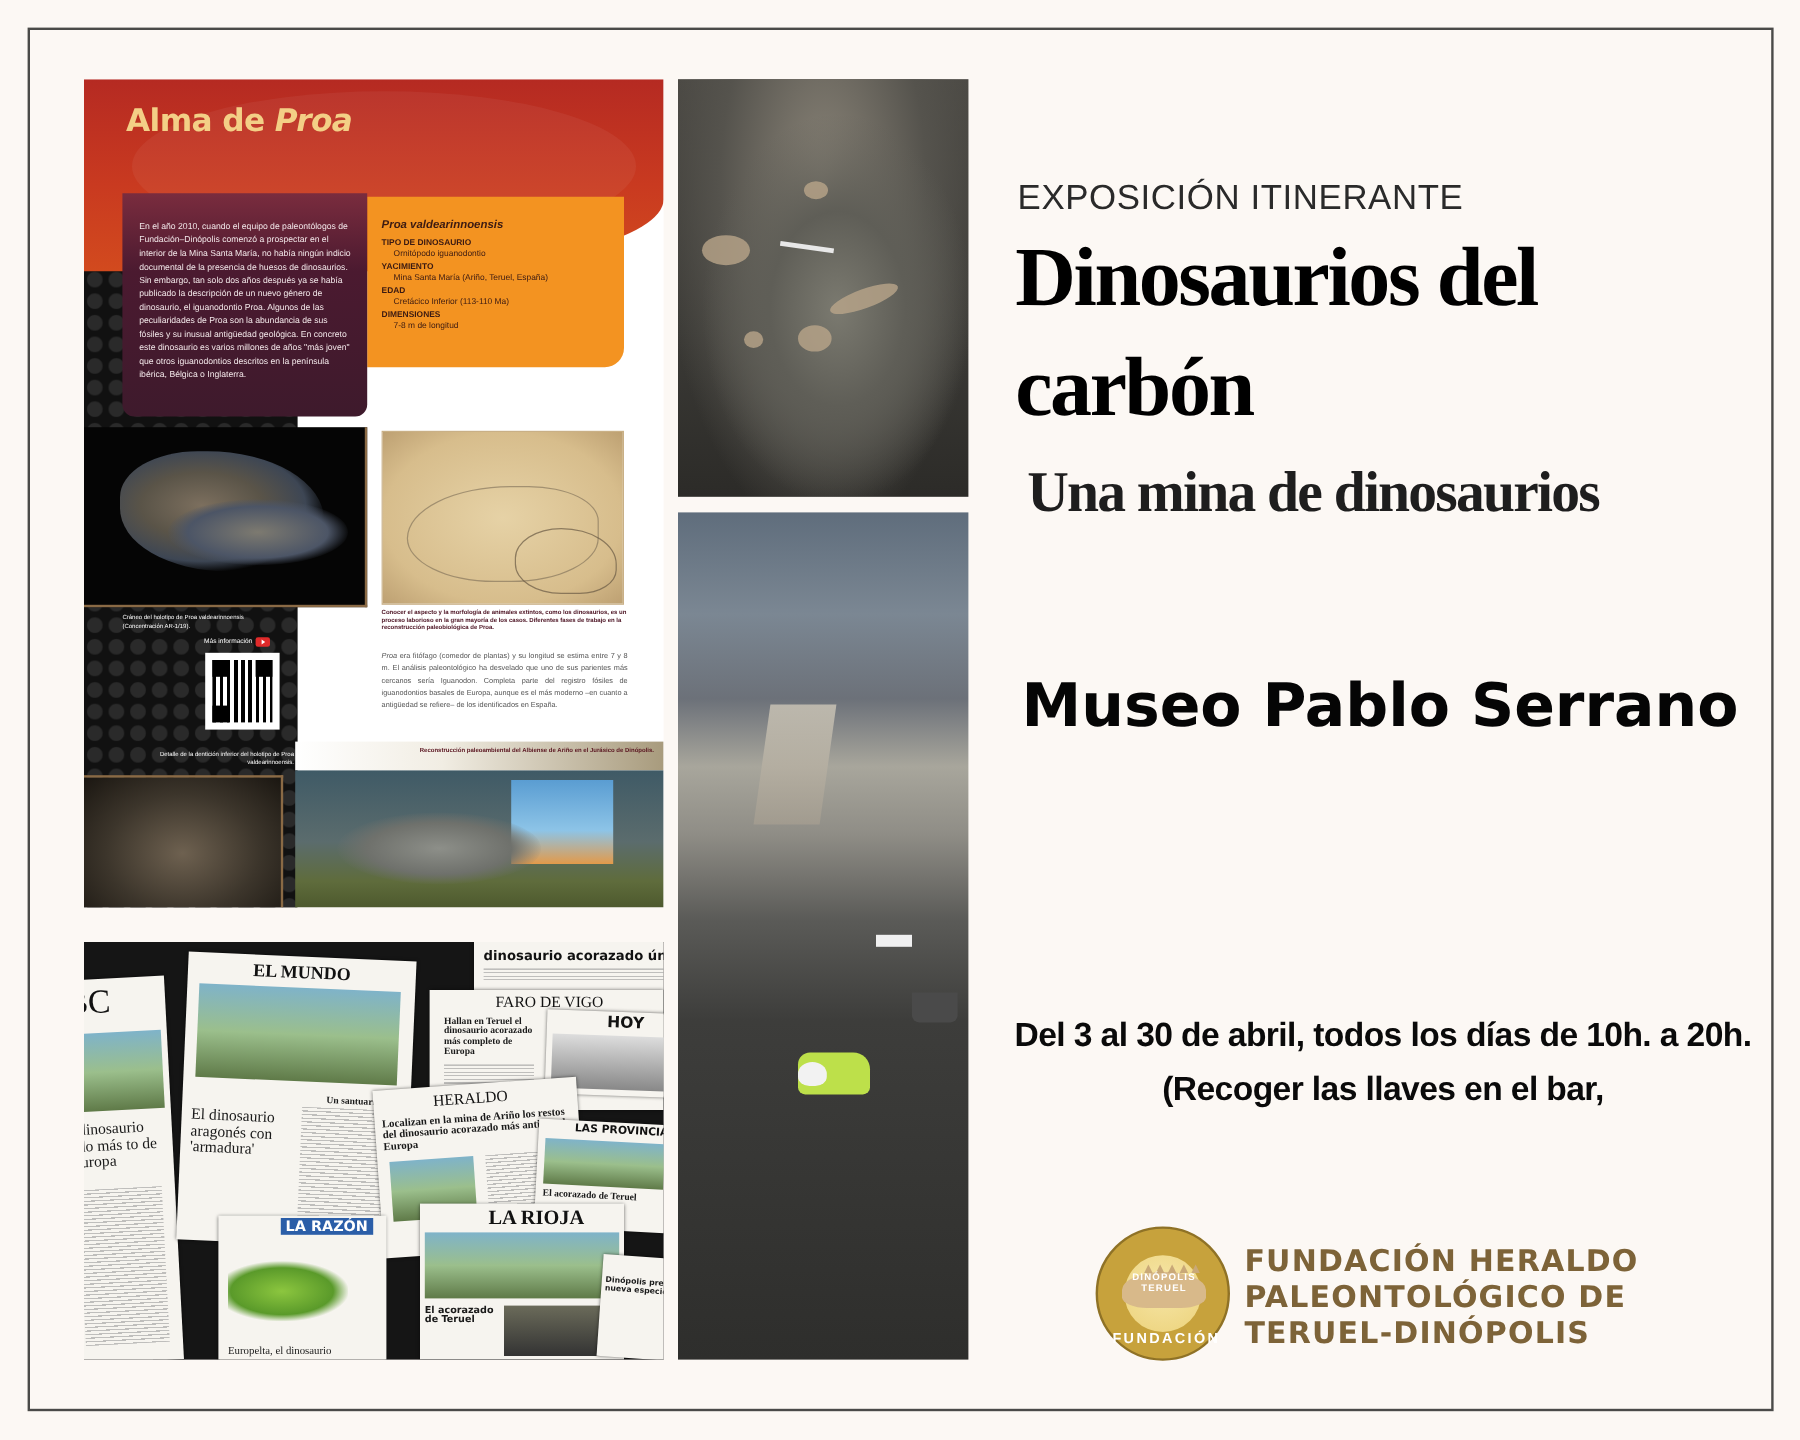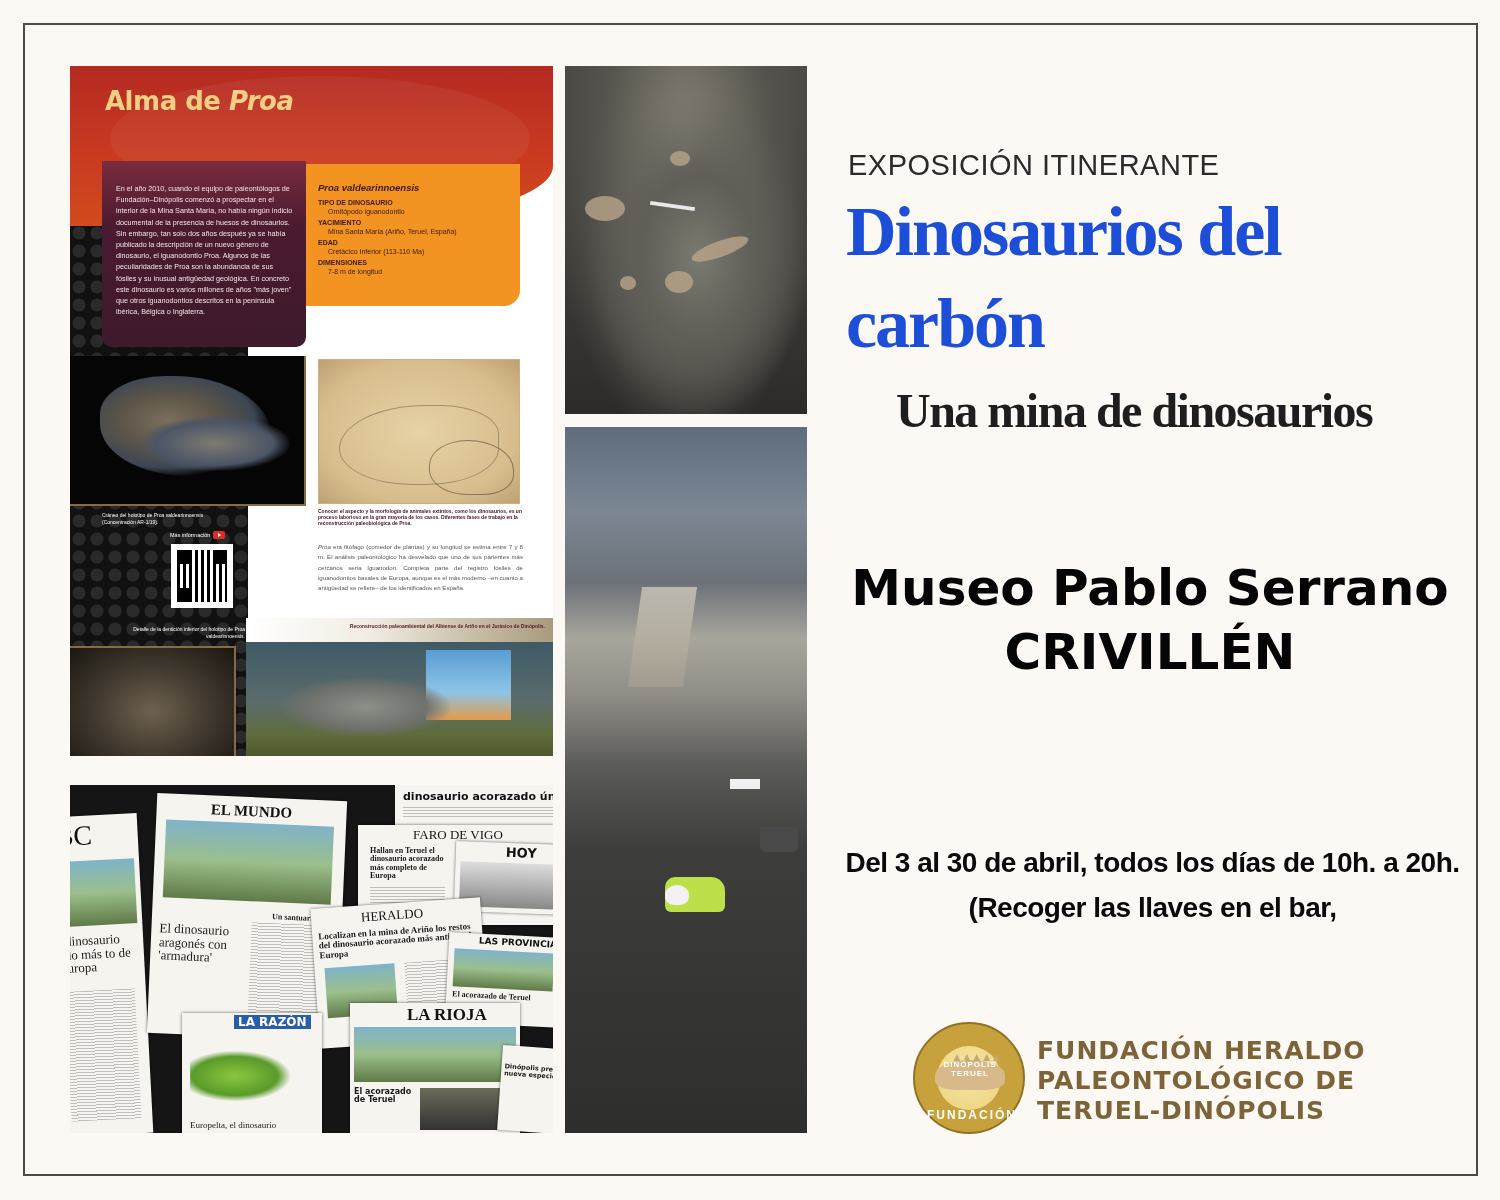--- a/index.html
+++ b/index.html
@@ -91,22 +91,22 @@
       linear-gradient(180deg, #4a4843 0%, #3b3a36 60%, #2c2b28 100%); }
   .bone { position: absolute; border-radius: 50%; background: #b9a58a; opacity: 0.8; }
   .photo-mine { position: absolute; left: 565px; top: 427px; width: 242px; height: 706px; overflow: hidden;
     background: linear-gradient(180deg, #5f6d7c 0%, #7b8793 12%, #6c7179 22%, #a8a69c 30%, #8f8d86 38%, #5b5b58 48%, #3d3d3b 60%, #2e2e2c 100%); }
   .mine-road { position: absolute; left: 70px; top: 160px; width: 55px; height: 100px; background: linear-gradient(180deg,#c9c3b5,#a49d90); transform: skewX(-8deg); opacity: 0.85; }
   .worker-vest { position: absolute; left: 100px; top: 450px; width: 60px; height: 35px; background: #bde04a; border-radius: 10px 14px 6px 6px; }
   .worker-helmet { position: absolute; left: 100px; top: 458px; width: 24px; height: 20px; background: #f2f2f2; border-radius: 50% 50% 40% 40%; }
 
   
   .kicker { position: absolute; left: 848px; top: 149px; font-family: "Liberation Sans", sans-serif; font-size: 29px; color: #2a2a2a; letter-spacing: 0.5px; }
-  .main-title { position: absolute; left: 846px; top: 186px; width: 560px; font-family: "Liberation Serif", "DejaVu Serif", serif; font-weight: bold; font-size: 70px; line-height: 92px; color: #1d4ed8; letter-spacing: -2px; }
-  .subtitle { position: absolute; left: 896px; top: 383px; font-family: "Liberation Serif", serif; font-weight: bold; font-size: 48px; color: #1e1e1e; letter-spacing: -1.5px; }
+  .main-title { position: absolute; left: 846px; top: 186px; width: 560px; font-family: "Liberation Serif", "DejaVu Serif", serif; font-weight: bold; font-size: 70px; line-height: 92px; color: #000000; letter-spacing: -2px; }
+  .subtitle { position: absolute; left: 856px; top: 383px; font-family: "Liberation Serif", serif; font-weight: bold; font-size: 48px; color: #1e1e1e; letter-spacing: -1.5px; }
   .venue { position: absolute; left: 830px; top: 556px; width: 640px; text-align: center; font-family: "DejaVu Sans", sans-serif; font-weight: bold; font-size: 50px; line-height: 64px; color: #050505; }
   .schedule { position: absolute; left: 830px; top: 840px; width: 645px; text-align: center; font-family: "Liberation Sans", sans-serif; font-weight: bold; font-size: 28px; line-height: 45px; color: #0a0a0a; letter-spacing: -0.5px; }
 
   .logo-wrap { position: absolute; left: 913px; top: 1022px; width: 112px; height: 112px; }
   .logo-ring { position: absolute; inset: 0; border-radius: 50%; background: #c7a23c; border: 2px solid #8f7226; }
   .logo-inner { position: absolute; left: 24px; top: 24px; width: 64px; height: 64px; border-radius: 50%; background: radial-gradient(circle at 50% 40%, #f6e6a8 0%, #ecd27a 100%); }
   .logo-dino { position: absolute; left: 22px; top: 38px; width: 70px; height: 30px; background: #d8b98a; border-radius: 50% 50% 30% 30%; }
   .logo-spikes { position: absolute; left: 38px; top: 28px; font-size: 12px; color: #c9a877; letter-spacing: -2px; }
   .logo-text-top { position: absolute; left: 22px; top: 6px; width: 70px; text-align: center; font-size: 8px; font-weight: bold; color: #fff; letter-spacing: 1px; margin-top: 32px; }
   .logo-text-bottom { position: absolute; left: 14px; top: 86px; width: 84px; text-align: center; font-size: 12px; font-weight: bold; color: #fff; letter-spacing: 2px; }
@@ -265,21 +265,20 @@
 
 <div class="kicker">EXPOSICIÓN ITINERANTE</div>
 <div class="main-title">
   <div>Dinosaurios del</div>
   <div>carbón</div>
 </div>
 <div class="subtitle">Una mina de dinosaurios</div>
 
 <div class="venue">
   <div>Museo Pablo Serrano</div>
-  <div>CRIVILLÉN</div>
 </div>
 
 <div class="schedule">
   <div>Del 3 al 30 de abril, todos los días  de 10h. a 20h.</div>
   <div>(Recoger las llaves en el bar,</div>
 </div>
 
 <div class="logo-wrap">
   <div class="logo-ring"></div>
   <div class="logo-inner"></div>

